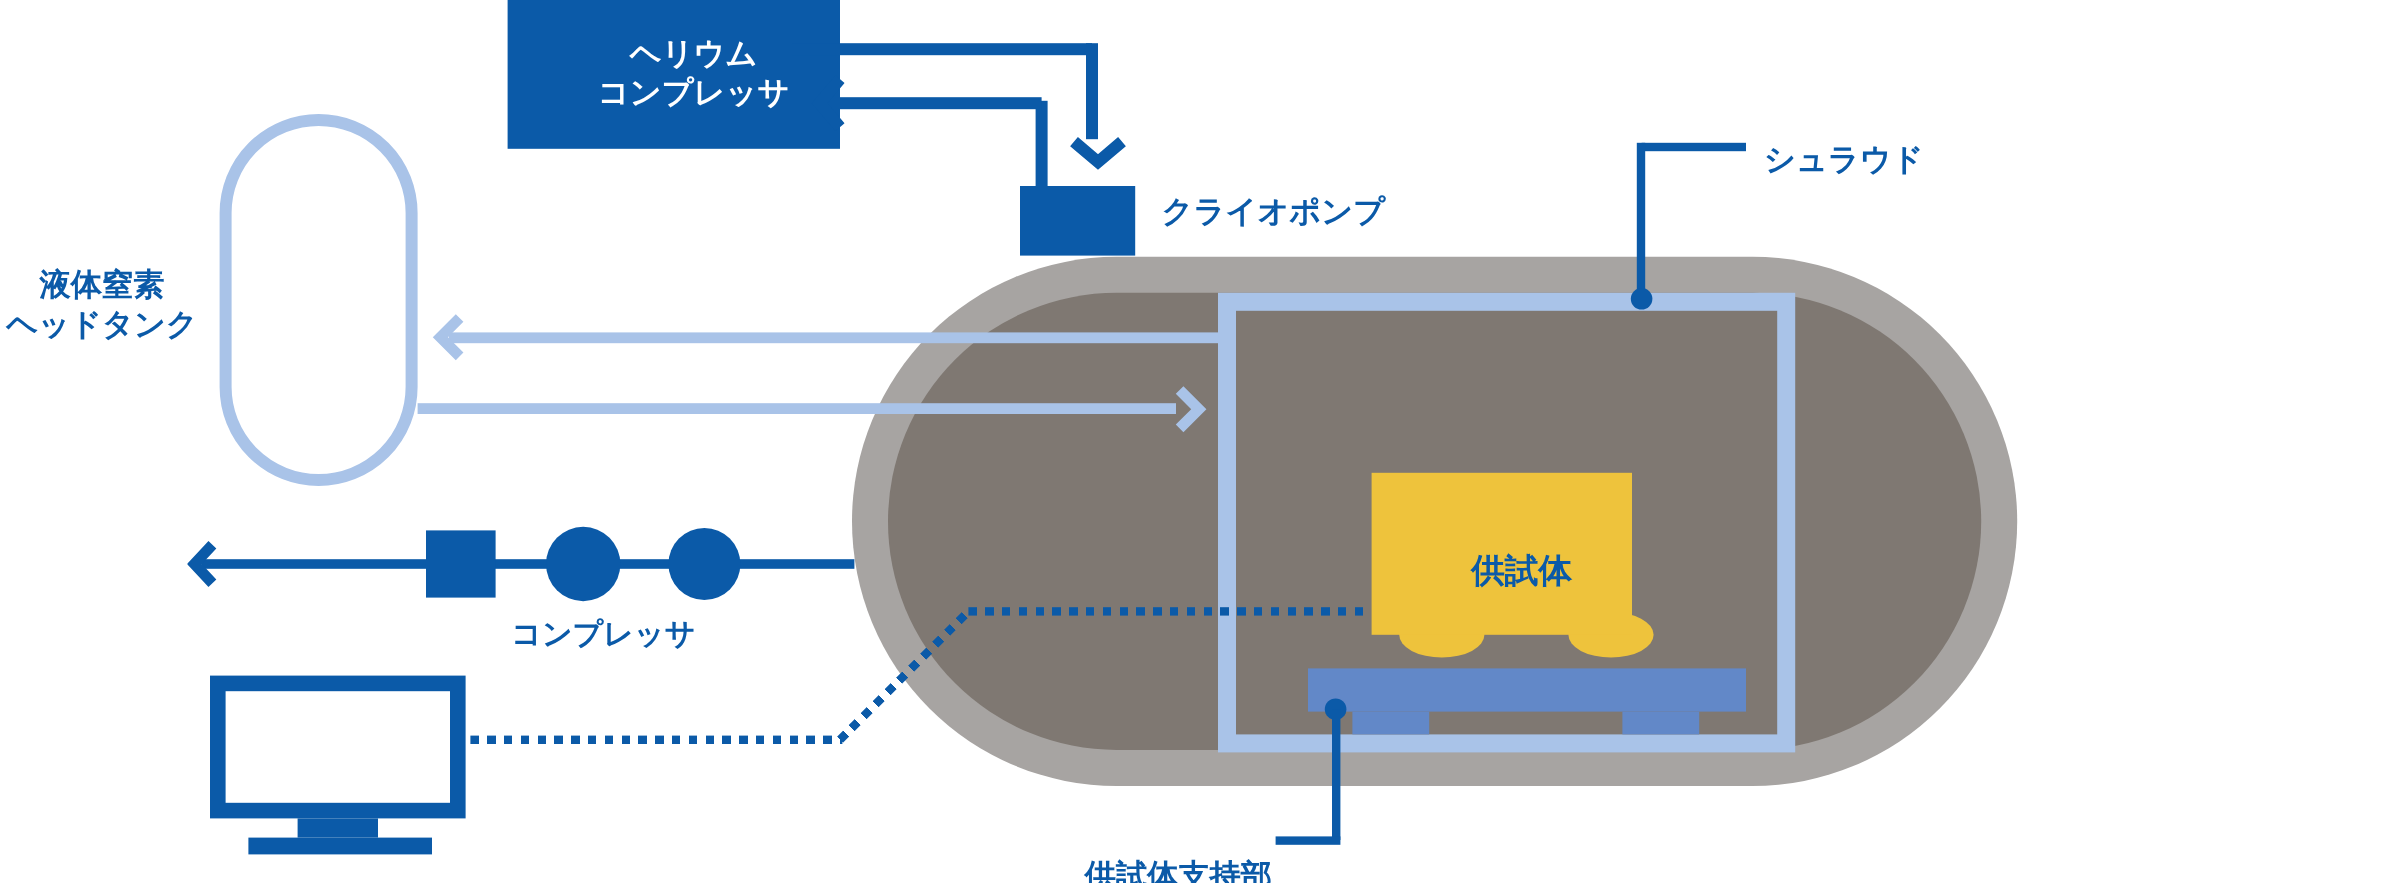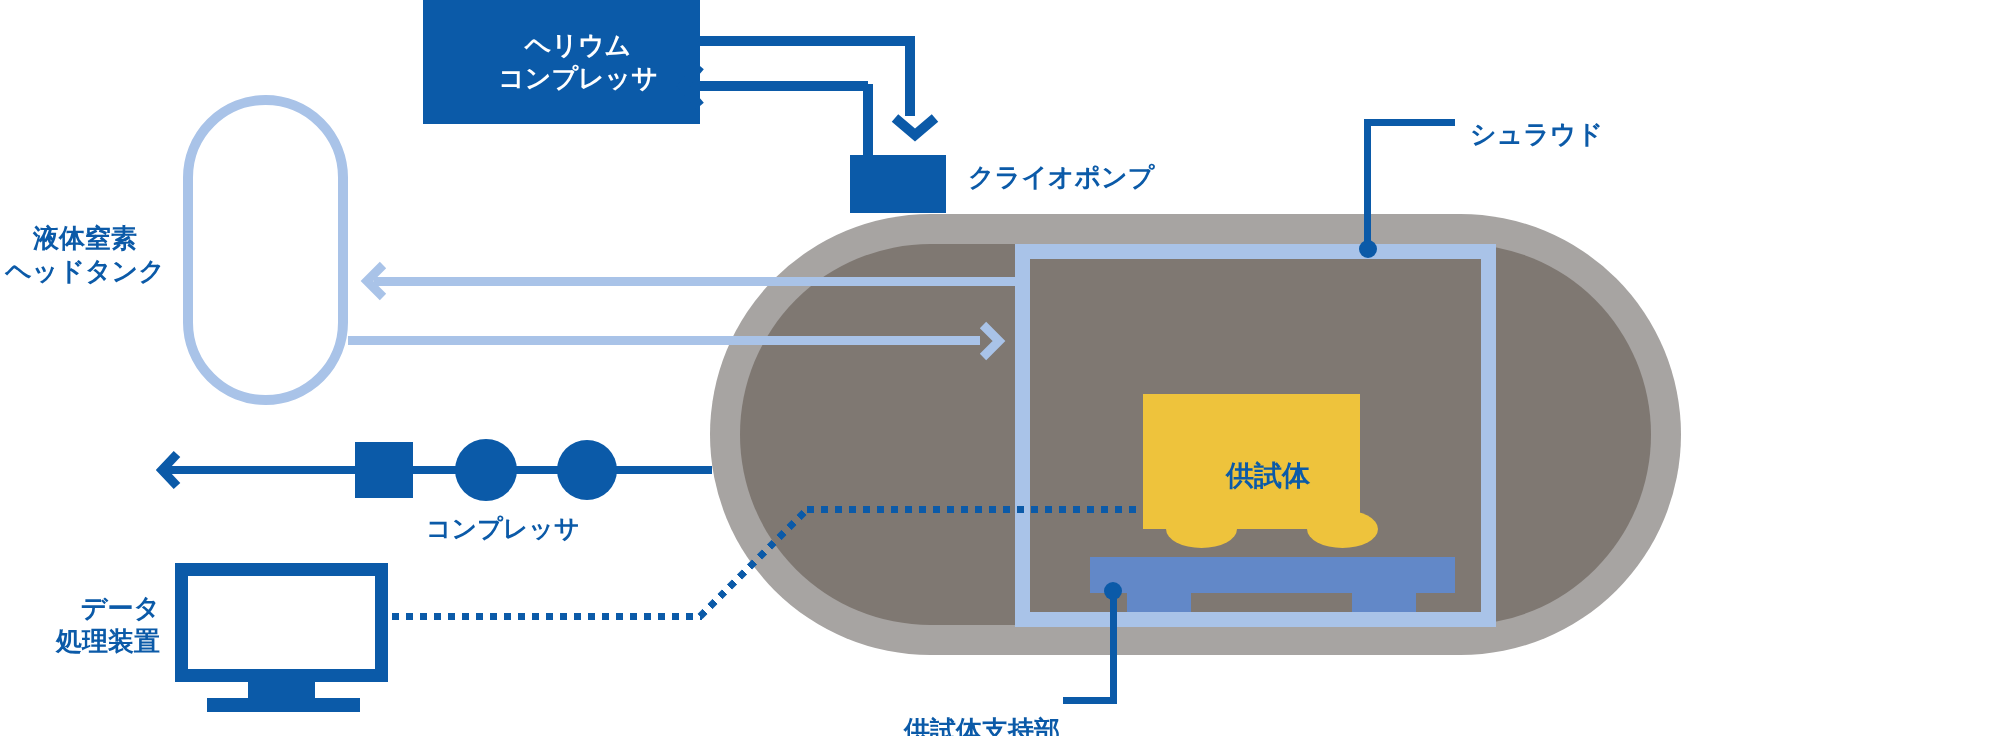--- a/index.html
+++ b/index.html
@@ -110,20 +110,16 @@
   <div class="lbl" style="left:0px;top:222px;width:170px;text-align:center;">
     <div>液体窒素</div>
     <div>ヘッドタンク</div>
   </div>
 
   <div class="lbl" style="left:1470px;top:118px;">シュラウド</div>
 
 
   <div class="lbl" style="left:426px;top:512px;width:135px;text-align:center;font-size:25px;">コンプレッサ</div>
 
-  <div class="lbl" style="left:18px;top:592px;width:142px;text-align:right;">
-    <div>データ</div>
-    <div>処理装置</div>
-  </div>
 
   <div class="lbl" style="left:878px;top:714px;width:182px;text-align:right;">供試体支持部</div>
 
 </div>
 
 </body></html>

